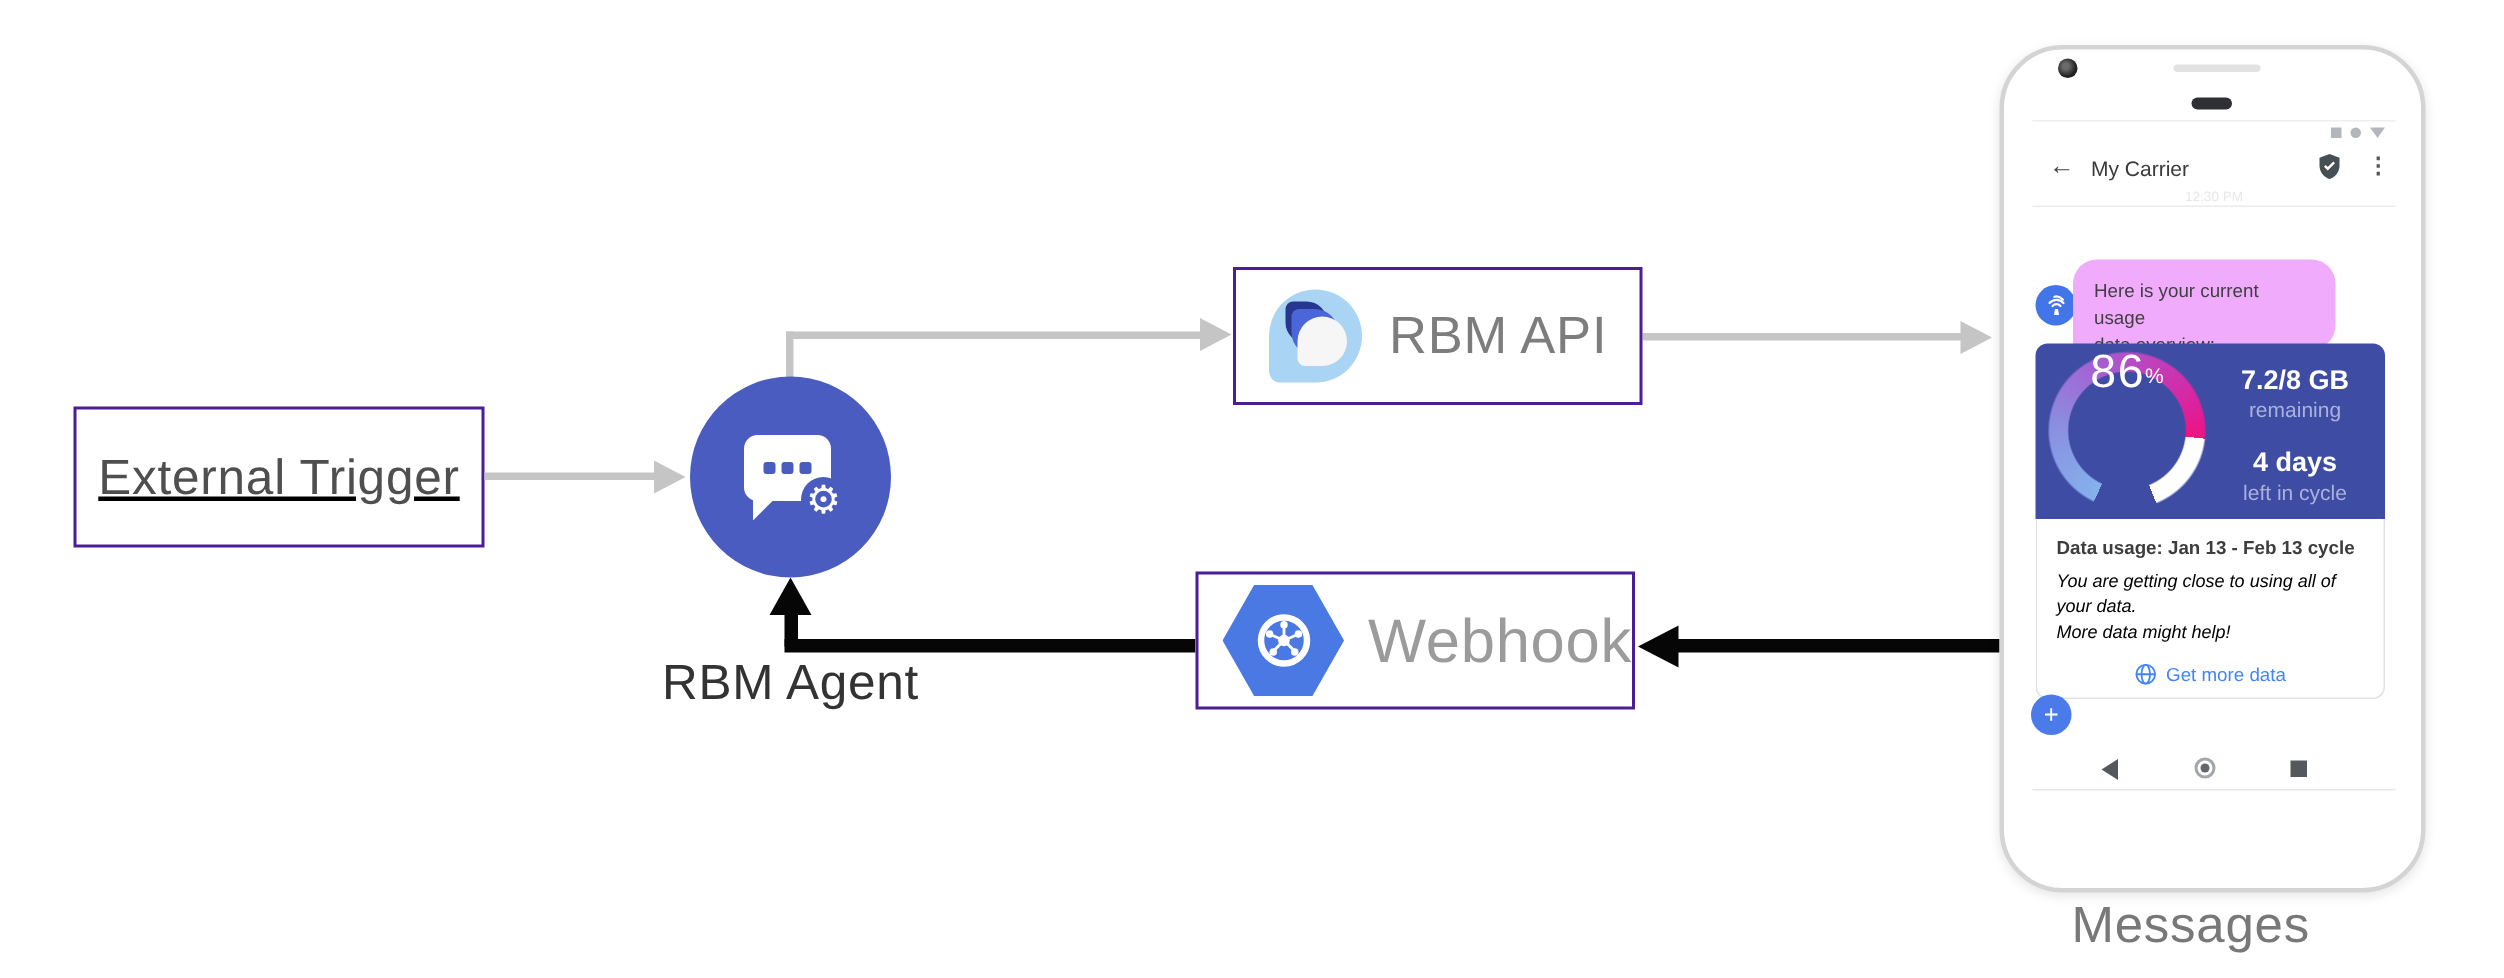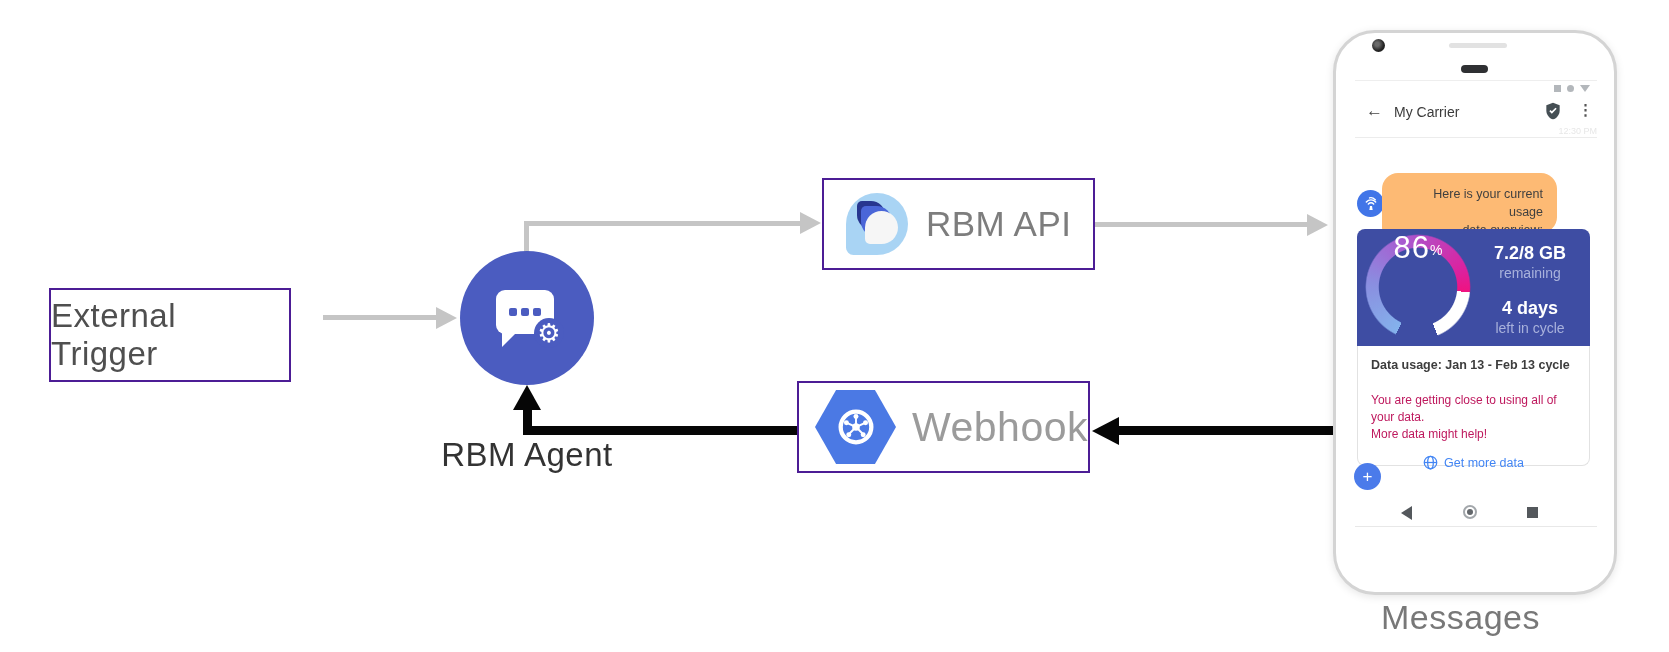--- a/index.html
+++ b/index.html
@@ -2,21 +2,21 @@
 <html style="--agent-blue: #4b5cc0; --card-indigo: #3e4da3; --webhook-blue: #4b79e4; --link-blue: #4285f4;"><head>
 <meta charset="utf-8">
 <style>
   * { margin:0; padding:0; box-sizing:border-box; }
   html,body { background:#fff; }
   body { font-family:"Liberation Sans", sans-serif; }
   #canvas { position:relative; width:1669px; height:652px; background:#fff; overflow:hidden; }
 
   
   .dnode { position:absolute; background:#fff; border:2px solid #4c1d95; display:flex; align-items:center; justify-content:center; }
-  #ext-box { left:49px; top:288px; width:242px; height:94px; }
+  #ext-box { left:49px; top:271px; width:274px; height:94px;text-decoration:underline; }
   #ext-box .lbl { font-size:33px; font-weight:300; color:#4f4f4f; letter-spacing:.5px; }
 
   #api-box { left:822px; top:178px; width:273px; height:92px; justify-content:flex-start; padding-left:22px; }
   #api-box .lbl { font-size:35px; font-weight:300; color:#7d7d7d; letter-spacing:.5px; margin-left:18px; }
 
   #webhook-box { left:797px; top:381px; width:293px; height:92px; justify-content:flex-start; padding-left:16px; }
   #webhook-box .lbl { font-size:41px; font-weight:300; color:#9b9b9b; letter-spacing:.5px; margin-left:16px; }
 
   #agent-circle { position:absolute; left:460px; top:251px; width:134px; height:134px; border-radius:50%;
                   background:var(--agent-blue,#4b5cc0); display:flex; align-items:center; justify-content:center; }
@@ -69,47 +69,47 @@
 
   .statusrow { position:absolute; top:4px; right:7px; display:flex; align-items:center; gap:6px; }
   .st-sq { width:7px; height:7px; background:#b3b7bb; }
   .st-ci { width:7px; height:7px; border-radius:50%; background:#b3b7bb; }
   .st-tr { width:0; height:0; border-left:5px solid transparent; border-right:5px solid transparent; border-top:7px solid #b3b7bb; }
 
   .hdr-back { position:absolute; left:11px; top:20px; font-size:17px; color:#454545; }
   .hdr-title { position:absolute; left:39px; top:23px; font-size:14px; font-weight:500; color:#3b3b3b; }
   .hdr-shield { position:absolute; left:188px; top:20px; width:20px; height:20px; }
   .hdr-menu { position:absolute; left:223px; top:20px; font-size:15px; font-weight:700; color:#555; }
-  .hdr-time { position:absolute; left:0; top:45px; width:100%; text-align:right; font-size:9px; color:#e7e7e7; }
+  .hdr-time { position:absolute; left:0; top:45px; width:100%; text-align:center; font-size:9px; color:#e7e7e7; }
   .hdr-divider { position:absolute; left:0; top:56px; width:100%; height:1px; background:#ececec; }
 
   .avatar { position:absolute; left:2px; top:109px; width:27px; height:27px; border-radius:50%;
             background:#4175e8; display:flex; align-items:center; justify-content:center; }
-  .bubble-msg { position:absolute; left:27px; top:92px; width:175px; height:60px; background:#fdba74;
-                border-radius:16px 16px 16px 5px; padding:12px 14px; font-size:12.5px; line-height:1.45; color:#3f3f3f;text-align:right; }
+  .bubble-msg { position:absolute; left:27px; top:92px; width:175px; height:60px; background:#f0abfc;
+                border-radius:16px 16px 16px 5px; padding:12px 14px; font-size:12.5px; line-height:1.45; color:#3f3f3f; }
 
   .card { position:absolute; left:2px; top:148px; width:233px; }
   .card-top { position:relative; width:233px; height:117px; background:var(--card-indigo,#3e4da3); border-radius:8px 8px 0 0; }
   .gauge { position:absolute; left:8px; top:5px; width:106px; height:106px; border-radius:50%;
     background:conic-gradient(from 205deg,
       #84b2ec 0deg, #8a8ee0 70deg, #aa58cf 140deg, #dc219e 225deg, #f01280 251deg,
       #ffffff 251deg, #ffffff 313deg, rgba(0,0,0,0) 313deg);
     -webkit-mask:radial-gradient(closest-side, transparent 73%, #000 75% 97%, transparent 100%);
             mask:radial-gradient(closest-side, transparent 73%, #000 75% 97%, transparent 100%); }
   .gauge-text { position:absolute; left:8px; top:1px; width:106px; height:106px; display:flex; align-items:flex-start; justify-content:center; color:#fff; }
   .gauge-text .pct { font-size:31px; font-weight:300; letter-spacing:1px; }
   .gauge-text .pctu { font-size:14px; margin-top:12px; }
   .card-col { position:absolute; left:118px; top:14px; width:110px; text-align:center; color:#fff; }
   .cc-big { font-size:18px; font-weight:700; }
   .cc-sub { font-size:14px; color:#a9b2dc; margin-top:1px; }
   .cc-gap { height:17px; }
   .card-bottom { width:233px; height:120px; background:#fff; border:1px solid #e2e2e2; border-top:none;
                  border-radius:0 0 8px 8px; padding:12px 13px; }
   .cb-title { font-size:12.5px; font-weight:700; color:#3d3d3d; }
-  .cb-body { font-size:12px; color:#be185d; line-height:1.4; margin-top:20px; }
+  .cb-body { font-size:12px; color:#000000; line-height:1.4; margin-top:7px;font-style:italic; }
   .cb-cta { margin-top:13px; display:flex; align-items:center; justify-content:center; gap:6px;
             color:var(--link-blue,#4285f4); font-size:12.5px; font-weight:500; cursor:pointer; }
 
   .plus-btn { position:absolute; left:-1px; top:382px; width:27px; height:27px; border-radius:50%;
               background:#4b7bea; color:#fff; display:flex; align-items:center; justify-content:center;
               font-size:17px; font-weight:500; line-height:1; }
   .compose { position:absolute; left:34px; top:380px; width:190px; height:32px; background:#fff;
              border:1.5px solid #e6e6e6; border-radius:16px; display:flex; align-items:center; padding:0 10px 0 14px; }
   .compose input { border:none; outline:none; flex:1; font-size:12px; color:#444; font-family:"Liberation Sans",sans-serif; min-width:0; background:transparent; }
   .compose input::placeholder { color:#9aa0a6; }

